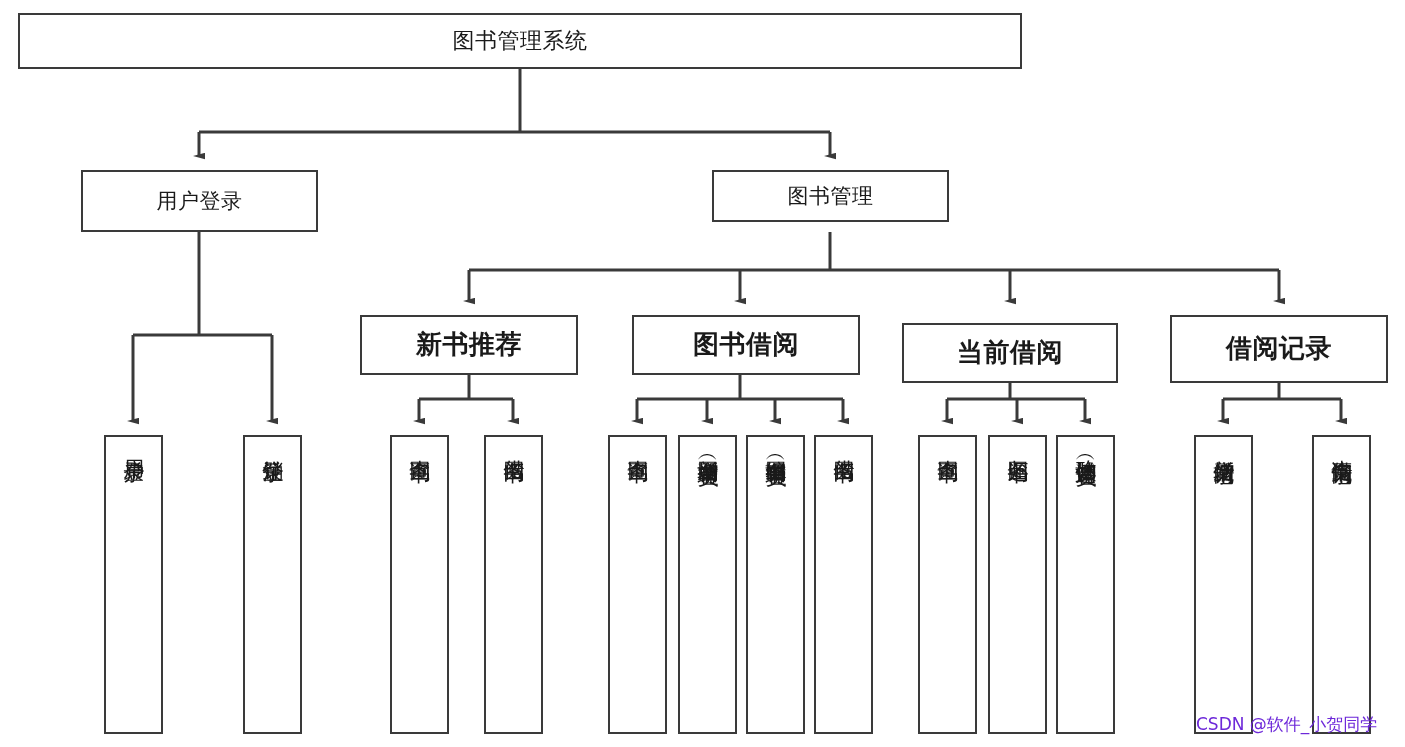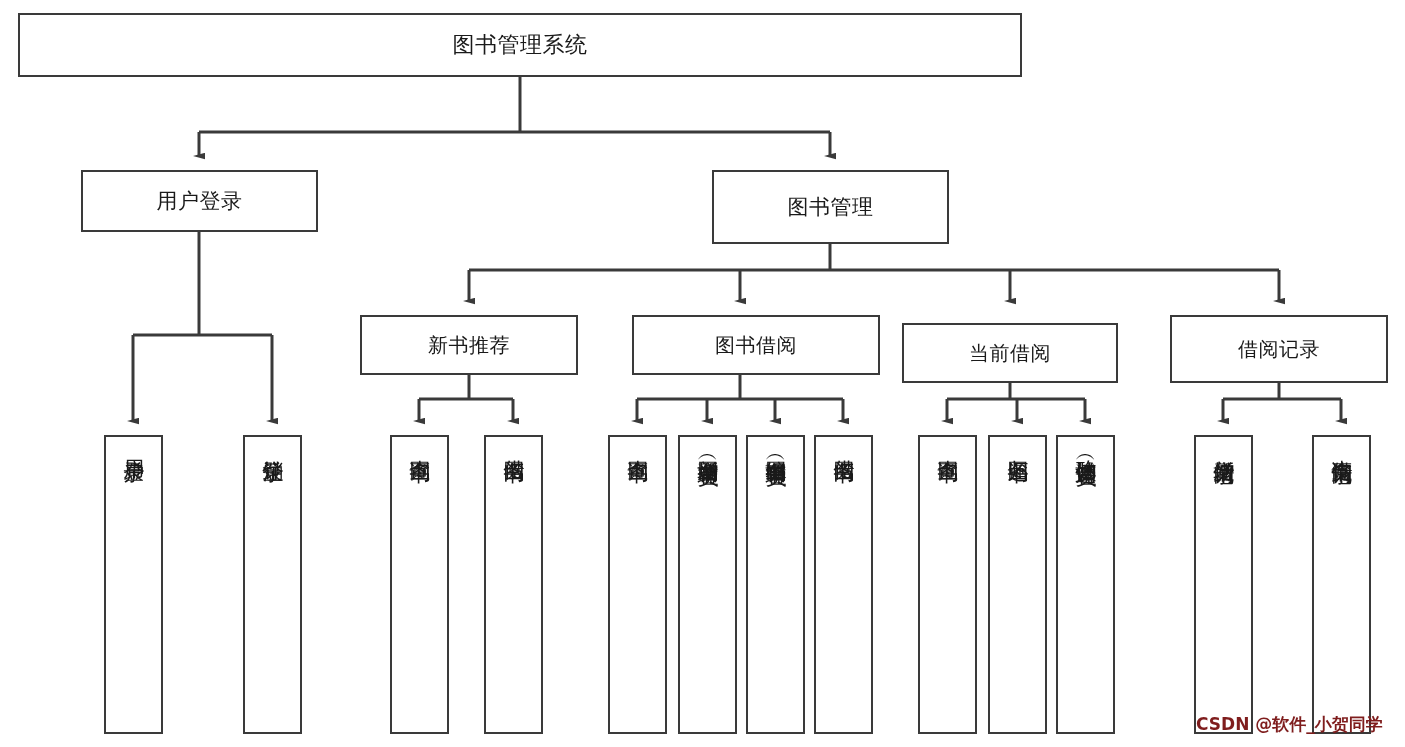--- a/index.html
+++ b/index.html
@@ -39,46 +39,45 @@
   .node-label {
     color: #1a1a1a;
     font-size: 21px;
     line-height: 1.05;
     letter-spacing: 0.5px;
     white-space: nowrap;
     text-align: center;
   }
   .node.root .node-label { font-size: 22px; }
   .node.level2 .node-label { font-size: 21px; }
-  .node.level3 .node-label { font-size: 20px; }
+  .node.level3 .node-label { font-size: 26px; font-weight: bold; }
   
   .node.leaf {
     align-items: flex-start;
     justify-content: center;
     padding-top: 6px;
   }
   .node.leaf .node-label {
     writing-mode: vertical-rl;
     text-orientation: upright;
     font-size: 21px;
     line-height: 1.28;
     letter-spacing: 1px;
     white-space: nowrap;
     max-height: 288px;
   }
   #watermark {
     position: absolute;
     left: 1196px;
     top: 713px;
     font-size: 17px;
-    color: #7f1d1d;
+    color: #6d28d9;
     white-space: nowrap;
     z-index: 5;
     font-family: "DejaVu Sans", "Liberation Sans", sans-serif;
-    font-weight: bold;
   }
 </style>
 </head>
 <body>
 
 <div id="diagram-root">
 
   <svg id="edges-svg" viewBox="0 0 1405 747">
     <defs>
       <marker id="arrowhead" markerWidth="10" markerHeight="12" refX="3.2" refY="6" orient="auto" markerUnits="userSpaceOnUse">
@@ -124,35 +123,35 @@
       <line x1="1017" y1="399" x2="1017" y2="421" marker-end="url(#arrowhead)"></line>
       <line x1="1085" y1="399" x2="1085" y2="421" marker-end="url(#arrowhead)"></line>
 
       <line x1="1279" y1="375" x2="1279" y2="399"></line>
       <line x1="1223" y1="399" x2="1341" y2="399"></line>
       <line x1="1223" y1="399" x2="1223" y2="421" marker-end="url(#arrowhead)"></line>
       <line x1="1341" y1="399" x2="1341" y2="421" marker-end="url(#arrowhead)"></line>
     </g>
   </svg>
 
-  <div class="node root" style="left:18px; top:13px; width:1004px; height:64px;">
+  <div class="node root" style="left:18px; top:13px; width:1004px; height:56px;">
     <span class="node-label">图书管理系统</span>
   </div>
 
   <div class="node level2" style="left:81px; top:170px; width:237px; height:62px;">
     <span class="node-label">用户登录</span>
   </div>
-  <div class="node level2" style="left:712px; top:170px; width:237px; height:74px;">
+  <div class="node level2" style="left:712px; top:170px; width:237px; height:52px;">
     <span class="node-label">图书管理</span>
   </div>
 
   <div class="node level3" style="left:360px; top:315px; width:218px; height:60px;">
     <span class="node-label">新书推荐</span>
   </div>
-  <div class="node level3" style="left:632px; top:315px; width:248px; height:60px;">
+  <div class="node level3" style="left:632px; top:315px; width:228px; height:60px;">
     <span class="node-label">图书借阅</span>
   </div>
   <div class="node level3" style="left:902px; top:315px; width:216px; height:60px;margin-top:8px;">
     <span class="node-label">当前借阅</span>
   </div>
   <div class="node level3" style="left:1170px; top:315px; width:218px; height:68px;">
     <span class="node-label">借阅记录</span>
   </div>
 
   <div class="node leaf" style="left:104px; top:435px; width:59px; height:299px;">

